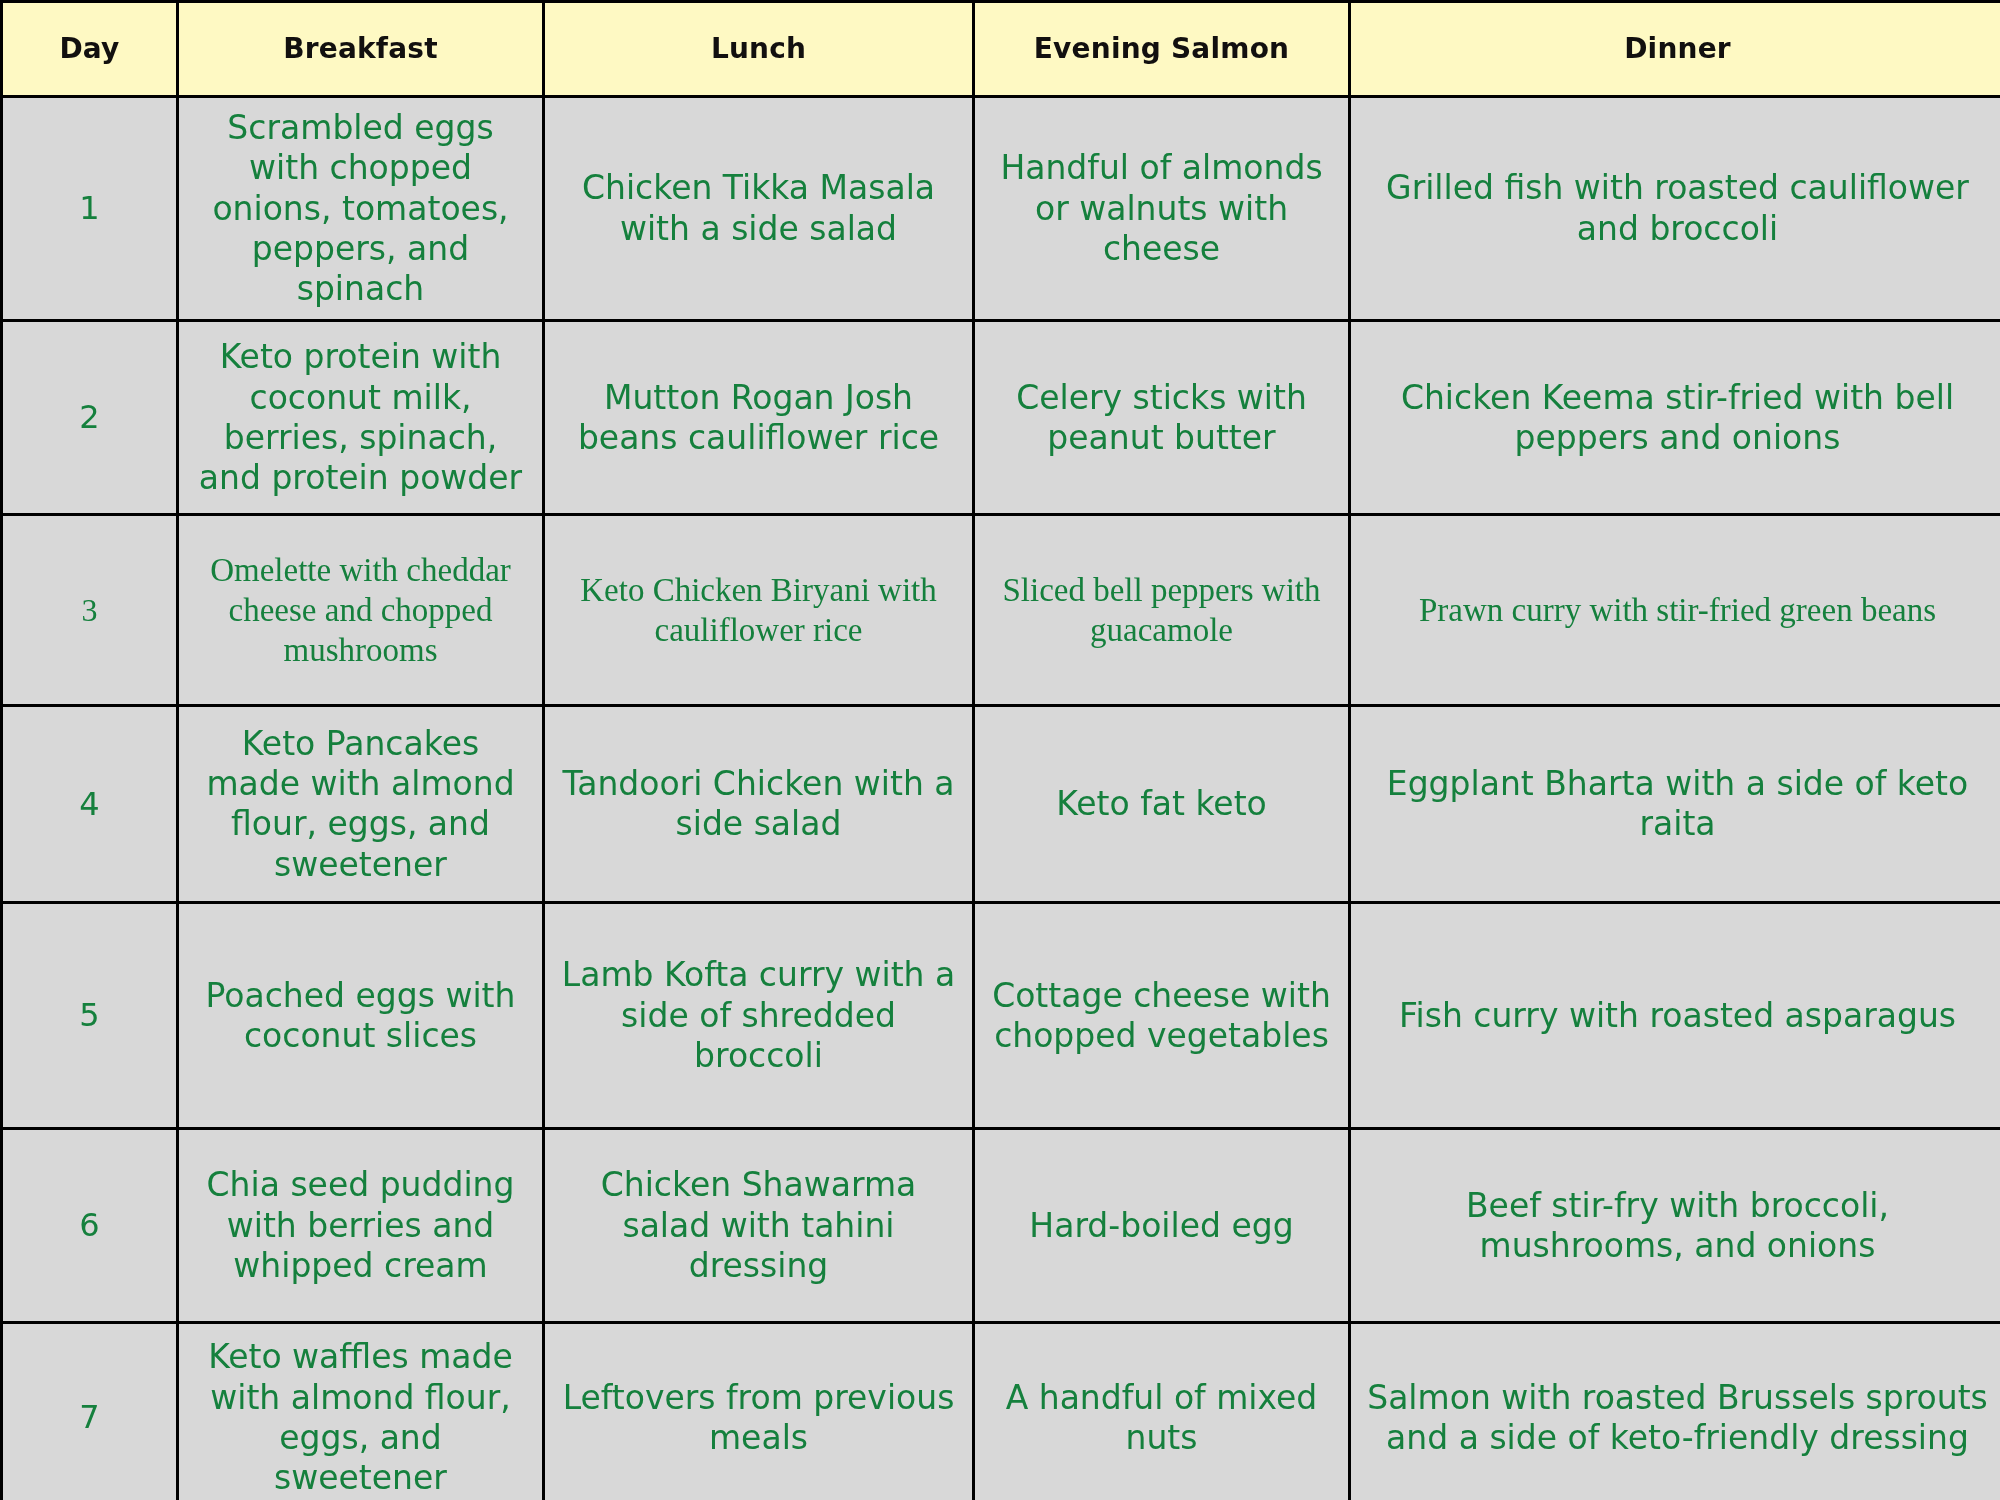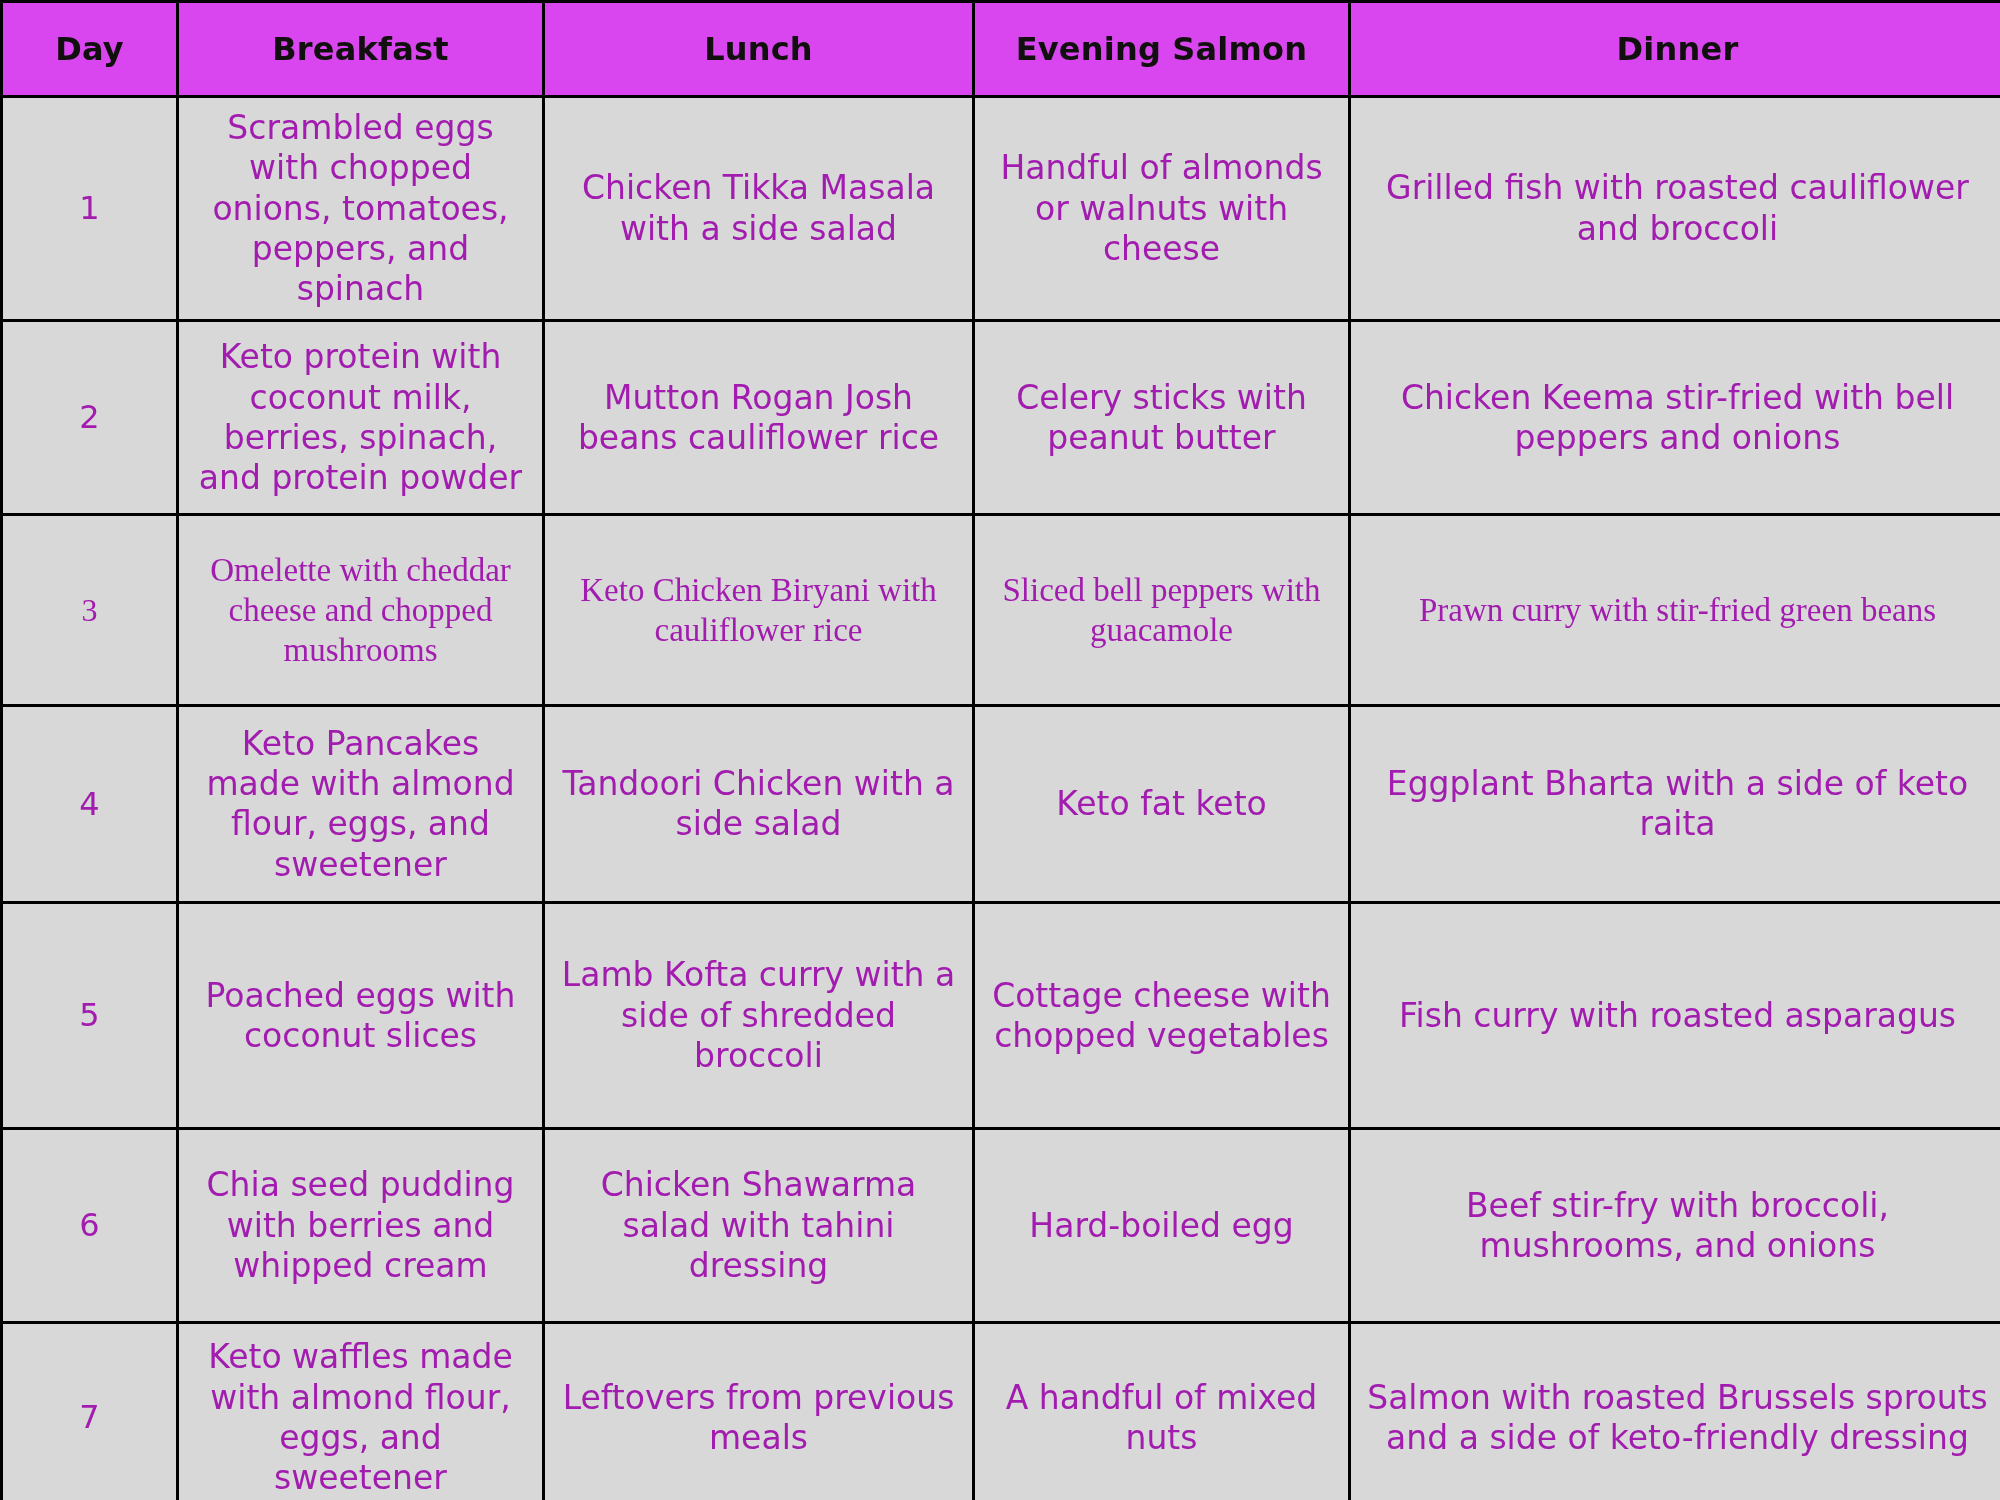--- a/index.html
+++ b/index.html
@@ -32,32 +32,32 @@
   #meal-plan-table th,
   #meal-plan-table td {
     border: 3px solid #000000;
     text-align: center;
     vertical-align: middle;
     padding: 10px 14px;
     box-sizing: border-box;
   }
 
   #meal-plan-table thead th {
-    background: #d946ef;
+    background: #fef9c3;
     color: #12100f;
     font-weight: 700;
-    font-size: 32px;
+    font-size: 28px;
     line-height: 1.2;
     height: 95px;
     letter-spacing: 0.2px;
   }
 
   #meal-plan-table tbody td {
     background: #d8d8d8;
-    color: #a21caf;
+    color: #15803d;
     font-weight: 400;
     font-size: 33px;
     line-height: 1.22;
   }
 
   #meal-plan-table tbody td.day-cell {
     font-size: 32px;
   }
 
   

